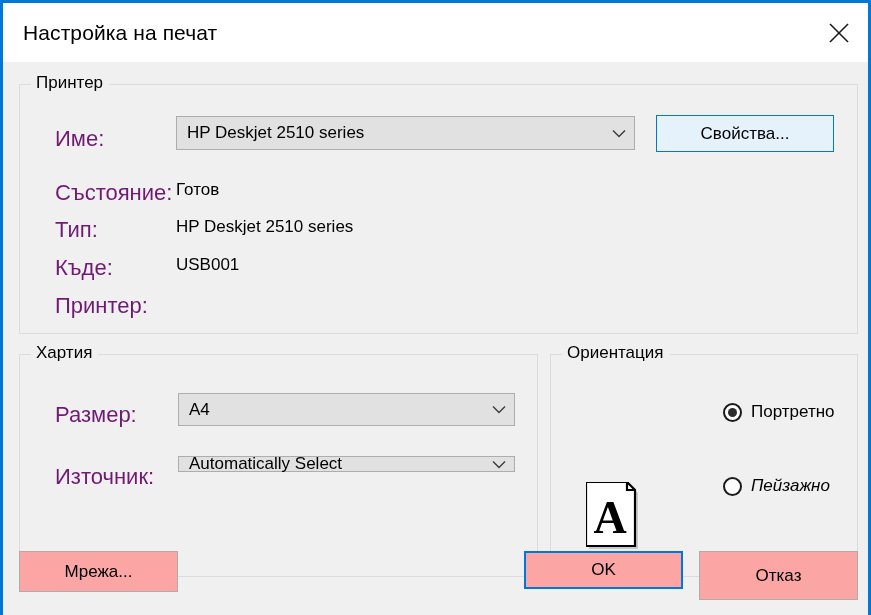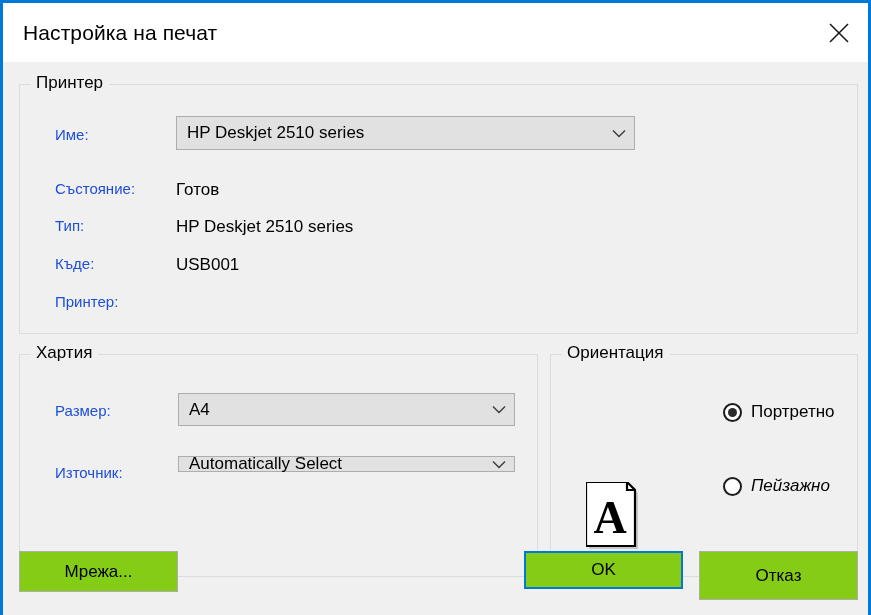--- a/index.html
+++ b/index.html
@@ -88,22 +88,22 @@
     white-space: nowrap;
   }
 
   #group-printer { left: 16px;  top: 22px;  width: 839px; height: 250px; }
   #group-paper   { left: 16px;  top: 292px; width: 519px; height: 223px; }
   #group-orient  { left: 547px; top: 292px; width: 308px; height: 223px; }
 
   
   .lbl {
     position: absolute;
-    font-size: 15px;
-    color: #1d4ed8;
+    font-size: 22px;
+    color: #701a75;
     white-space: nowrap;
   }
   .val {
     position: absolute;
     font-size: 17px;
     color: #000000;
     white-space: nowrap;
   }
 
   
@@ -128,21 +128,21 @@
     width: 30px;
     display: flex;
     align-items: center;
     justify-content: center;
   }
 
   
   .btn {
     position: absolute;
     box-sizing: border-box;
-    background: #84cc16;
+    background: #fca5a5;
     border: 1px solid #adadad;
     display: flex;
     align-items: center;
     justify-content: center;
     font-size: 17px;
     color: #000;
     cursor: default;
     white-space: nowrap;
   }
   .btn.hover {
@@ -223,20 +223,21 @@
 
     <div class="combo" style="left:173px; top:54px; width:459px; height:34px;">
       <span class="combo-text">HP Deskjet 2510 series</span>
       <span class="combo-arrow">
         <svg width="14" height="9" viewBox="0 0 14 9">
           <polyline points="1,1.5 7,7.5 13,1.5" fill="none" stroke="#3b3b3b" stroke-width="1.4"></polyline>
         </svg>
       </span>
     </div>
 
+    <div class="btn hover" style="left:653px; top:53px; width:178px; height:37px;">Свойства...</div>
 
     <div class="lbl" style="left:52px; top:118px;">Състояние:</div>
     <div class="val" style="left:173px; top:118px;">Готов</div>
 
     <div class="lbl" style="left:52px; top:155px;">Тип:</div>
     <div class="val" style="left:173px; top:155px;">HP Deskjet 2510 series</div>
 
     <div class="lbl" style="left:52px; top:193px;">Къде:</div>
     <div class="val" style="left:173px; top:193px;">USB001</div>
 

